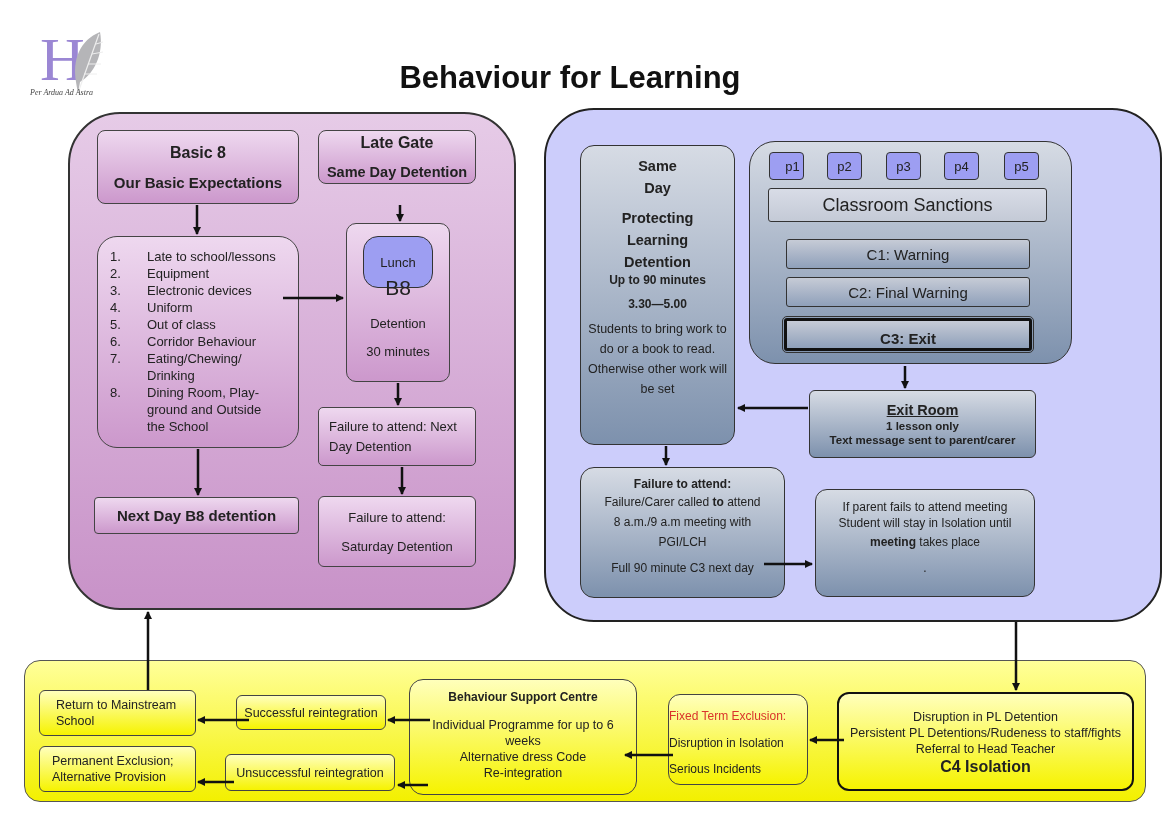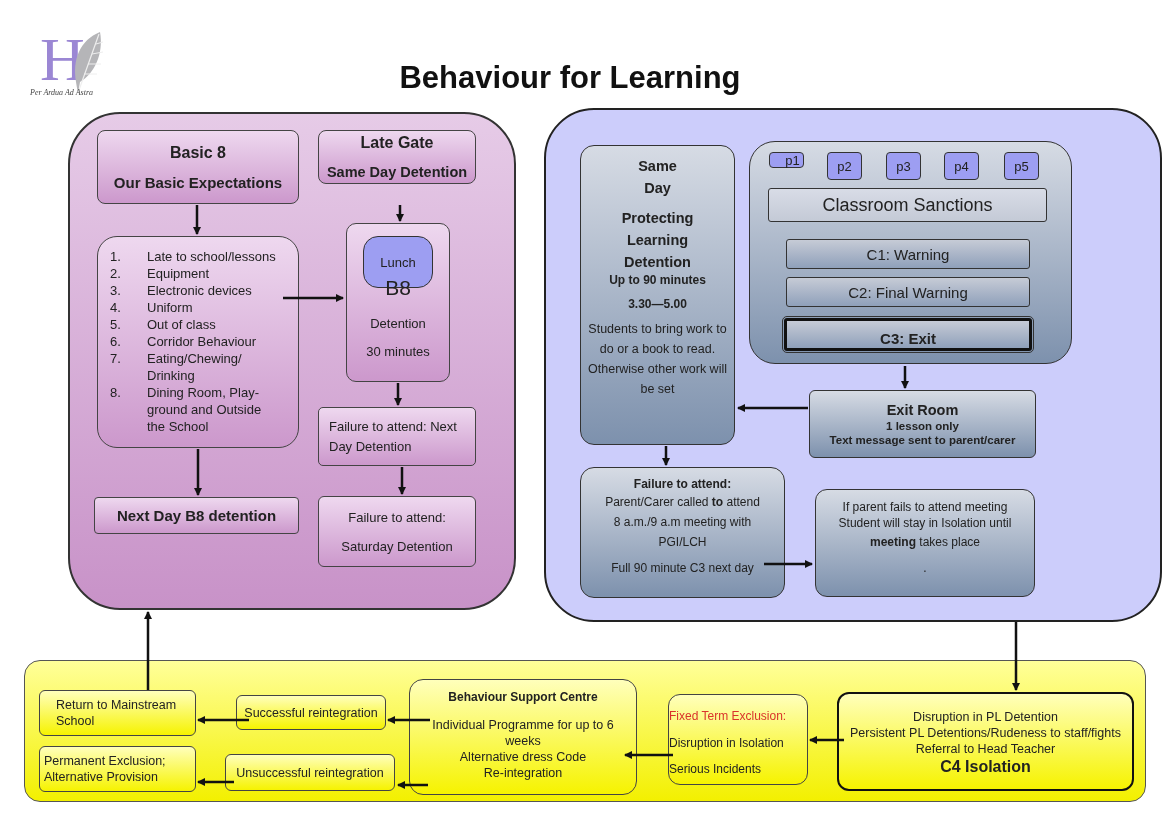--- a/index.html
+++ b/index.html
@@ -109,55 +109,55 @@
   <div class="bold" style="margin-top:14px;font-size:14.5px;">Protecting</div>
   <div class="bold" style="margin-top:6px;font-size:14.5px;">Learning</div>
   <div class="bold" style="margin-top:6px;font-size:14.5px;">Detention</div>
   <div class="bold" style="margin-top:3px;font-size:12px;">Up to  90 minutes</div>
   <div class="bold" style="margin-top:10px;font-size:12px;">3.30—5.00</div>
   <div style="margin-top:8px;font-size:12.5px;line-height:20px;padding:0 4px;">Students to bring work to do or a book to read. Otherwise other work will be set</div>
 </div>
 
 <div class="abs gbox" style="left:749px;top:141px;width:323px;height:223px;border-radius:26px;">
 </div>
-<div class="abs center pbtn" style="left:769px;top:152px;width:35px;height:16px;padding-left:12px;">p1</div>
+<div class="abs center pbtn" style="left:769px;top:152px;width:35px;height:28px;padding-left:12px;">p1</div>
 <div class="abs center pbtn" style="left:827px;top:152px;width:35px;height:28px;">p2</div>
 <div class="abs center pbtn" style="left:886px;top:152px;width:35px;height:28px;">p3</div>
 <div class="abs center pbtn" style="left:944px;top:152px;width:35px;height:28px;">p4</div>
 <div class="abs center pbtn" style="left:1004px;top:152px;width:35px;height:28px;">p5</div>
 <div class="abs center" style="left:768px;top:188px;width:279px;height:34px;border:1.5px solid #333;border-radius:3px;background:linear-gradient(#d8dce6,#c4cad6);font-size:18px;">Classroom Sanctions</div>
 <div class="abs center lbox" style="left:786px;top:239px;width:244px;height:30px;">C1: Warning</div>
 <div class="abs center lbox" style="left:786px;top:277px;width:244px;height:30px;">C2: Final Warning</div>
 <div class="abs center lbox" style="left:784px;top:318px;width:248px;height:33px;border:3.5px solid #111;outline:1px solid #333;outline-offset:1px;font-weight:bold;padding-top:8px;">C3: Exit</div>
 
 <div class="abs gbox center" style="left:809px;top:390px;width:227px;height:68px;border-radius:6px;">
-  <div class="bold" style="font-size:14.5px;">Exit Room</div>
+  <div class="bold" style="font-size:14.5px;text-decoration:underline;">Exit Room</div>
   <div class="bold" style="font-size:11.5px;margin-top:2px;">1 lesson only</div>
   <div class="bold" style="font-size:11.5px;margin-top:2px;">Text message sent to parent/carer</div>
 </div>
 
 <div class="abs gbox" style="left:580px;top:467px;width:205px;height:131px;border-radius:14px;text-align:center;font-size:12px;">
   <div class="bold" style="margin-top:9px;">Failure to attend:</div>
-  <div style="margin-top:4px;"><span>Parent/Carer called </span><span class="bold">to</span><span> attend</span></div>
+  <div style="margin-top:4px;"><span>Failure/Carer called </span><span class="bold">to</span><span> attend</span></div>
   <div style="margin-top:6px;">8 a.m./9 a.m meeting with</div>
   <div style="margin-top:6px;">PGI/LCH</div>
   <div style="margin-top:12px;">Full 90 minute C3 next day</div>
 </div>
 
 <div class="abs gbox" style="left:815px;top:489px;width:220px;height:108px;border-radius:12px;text-align:center;font-size:12px;">
   <div style="margin-top:10px;">If parent fails to attend meeting</div>
   <div style="margin-top:2px;">Student will stay in Isolation  until</div>
   <div style="margin-top:5px;"><span class="bold">meeting</span><span> takes place</span></div>
   <div style="margin-top:12px;">.</div>
 </div>
 
 <div class="abs yellow-panel"></div>
 
 <div class="abs ybox center" style="left:39px;top:690px;width:157px;height:46px;padding:0 16px;line-height:16px;">Return to Mainstream School</div>
-<div class="abs ybox center" style="left:39px;top:746px;width:157px;height:46px;padding:0 4px;line-height:16px;">Permanent Exclusion; Alternative Provision</div>
+<div class="abs ybox center" style="left:39px;top:746px;width:157px;height:46px;padding:0 12px;line-height:16px;">Permanent Exclusion; Alternative Provision</div>
 <div class="abs ybox center" style="left:236px;top:695px;width:150px;height:35px;">Successful reintegration</div>
 <div class="abs ybox center" style="left:225px;top:754px;width:170px;height:37px;">Unsuccessful reintegration</div>
 
 <div class="abs ybox" style="left:409px;top:679px;width:228px;height:116px;border-radius:14px;text-align:center;font-size:12.5px;line-height:16px;">
   <div class="bold" style="margin-top:9px;font-size:12px;">Behaviour Support Centre</div>
   <div style="margin-top:12px;padding:0 17px;">Individual Programme for up to 6 weeks</div>
   <div>Alternative dress Code</div>
   <div>Re-integration</div>
 </div>
 

